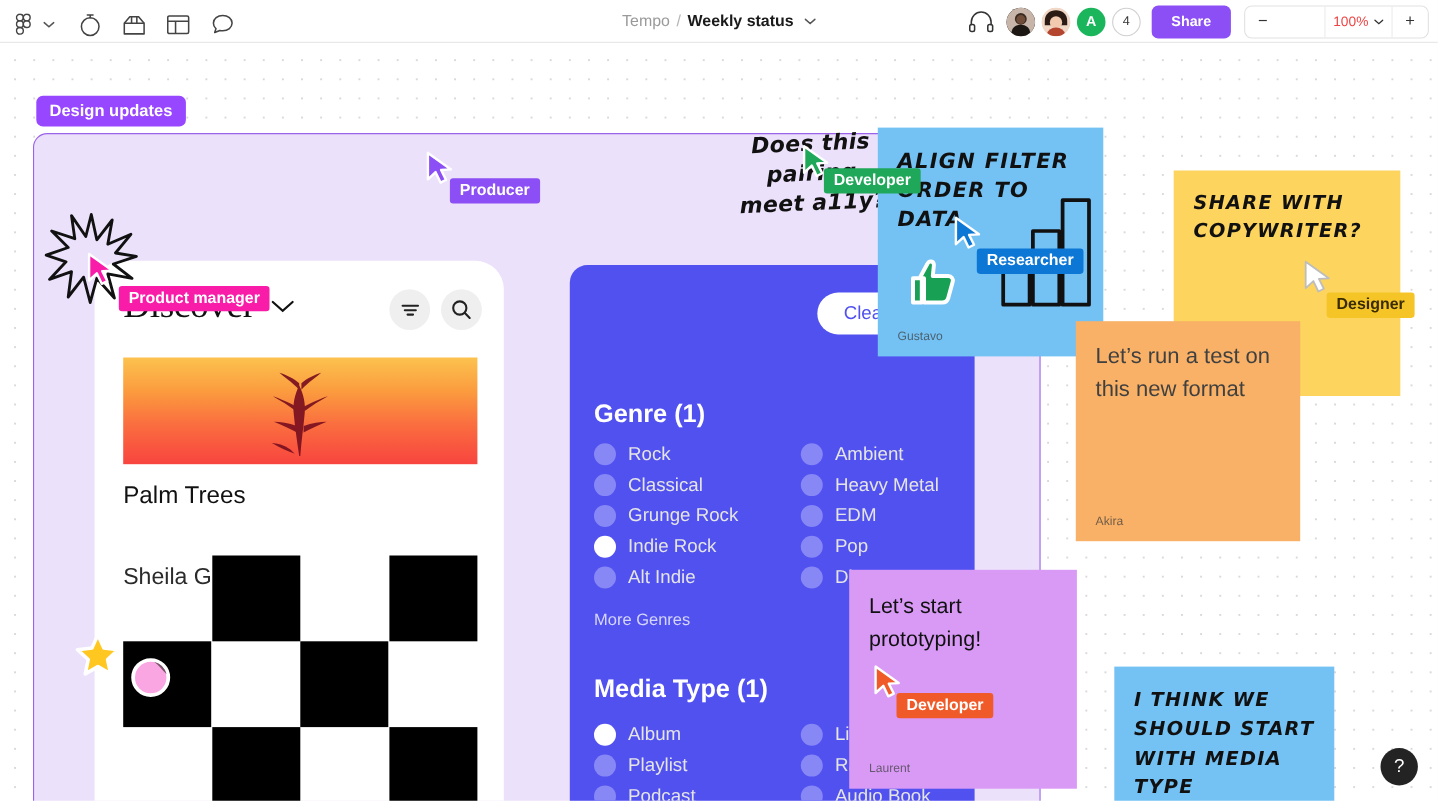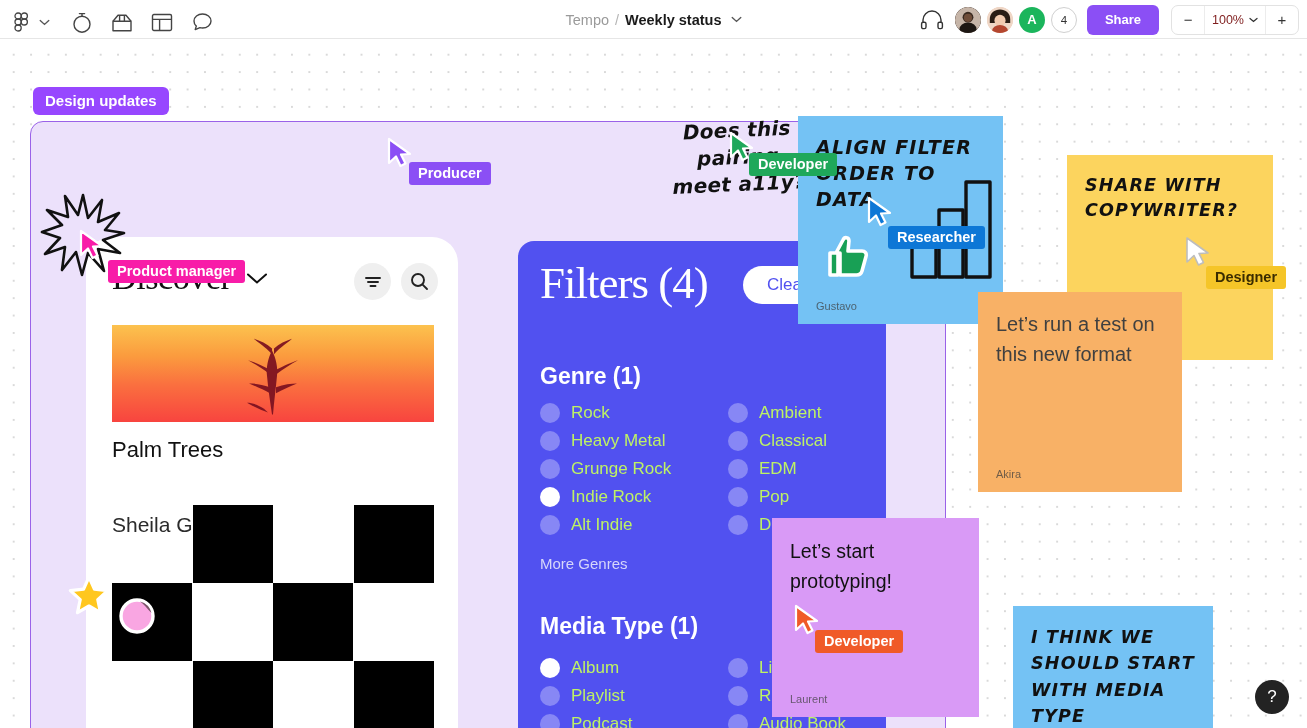--- a/index.html
+++ b/index.html
@@ -50,21 +50,21 @@
     background: #8b4ff5; color: #fff; font-size: 13px; font-weight: 700;
     padding: 0 18px; height: 30px; border-radius: 6px;
     display: flex; align-items: center; cursor: pointer; margin-right: 12px;
   }
   .zoomgrp {
     display:flex; align-items:center; height:30px;
     border:1px solid #e2e2e2; border-radius:7px; overflow:hidden;
   }
   .zbtn { width:32px; height:28px; display:flex;align-items:center;justify-content:center; cursor:pointer; color:#333; font-size:15px;}
   .zval { display:flex; align-items:center; gap:5px; padding:0 7px; height:28px;
-          border-left:1px solid #ececec; border-right:1px solid #ececec; font-size:12.5px; color:#7f1d1d; cursor:pointer;}
+          border-left:1px solid #ececec; border-right:1px solid #ececec; font-size:12.5px; color:#ef4444; cursor:pointer;margin-left:40px;}
 
   
   .canvas {
     position: absolute; top: 39px; left: 0;
     width: 1307px; height: 689px;
     background-color: #ffffff;
     background-image: radial-gradient(circle, #d9d9d9 1px, transparent 1.1px);
     background-size: 17.4px 17.4px;
     background-position: 5px 7px;
     overflow: hidden;
@@ -124,21 +124,21 @@
   .f-title { position:absolute; left:22px; top:16px; font-family:"Liberation Serif", serif;
              font-size:45px; color:#fff; letter-spacing:-1px;}
   .f-clear { position:absolute; left:225px; top:25px; background:#fff; color:#5151f0;
              font-size:17px; height:38px; padding:0 24px; border-radius:19px;
              display:flex;align-items:center; cursor:pointer;}
   .f-sec-title { position:absolute; font-size:23px; font-weight:700; color:#fff;}
   .f-grid { position:absolute; display:grid; grid-template-columns: 188px 188px; row-gap: 5px;}
   .f-opt { display:flex; align-items:center; gap:11px; cursor:pointer; height:23px;}
   .f-radio { width:20px;height:20px;border-radius:50%;background:#8787f5; flex:none;}
   .f-radio.on { background:#ffffff; }
-  .f-lbl { font-size:17px; color:#bef264; white-space:nowrap;}
+  .f-lbl { font-size:17px; color:#e5e5e5; white-space:nowrap;}
   .f-more { position:absolute; font-size:15px; color:#d6d6fa; cursor:pointer;}
 
   
   .note { position:absolute; padding:18px 18px 0 18px; z-index:12; cursor:pointer;}
   .note .txt { line-height:1.32; }
   .note .author { position:absolute; left:18px; bottom:12px; font-size:11px; color:#3c3c3c; opacity:.72;}
   .hand { font-family:"DejaVu Sans", sans-serif; font-style:italic; font-weight:700; letter-spacing:1.2px;}
 
   .note-blue1 { left:798px; top:77px; width:205px; height:208px; background:#74c2f4;}
   .note-blue1 .txt { font-size:19px; line-height:1.38; color:#111;}
@@ -342,40 +342,39 @@
     </svg>
   </div>
   <div class="dot-sticker">
     <svg width="38" height="38" viewBox="0 0 38 38">
       <circle cx="19" cy="19" r="16" fill="#f9a6e2" stroke="#fff" stroke-width="3.4"></circle>
       <path d="M22 4.5 A16 16 0 0 1 33.5 16 C29 11.5 26 7 22 4.5 Z" fill="#7a5468"></path>
     </svg>
   </div>
 
   <div class="filters">
-    <div class="f-title">Filters (4)</div>
     <div class="f-clear">Clear</div>
 
     <div class="f-sec-title" style="left:22px; top:122px;">Genre (1)</div>
     <div class="f-grid" id="genre-grid" style="left:22px; top:160px;">
         <div class="f-opt">
           <span class="f-radio"></span>
           <span class="f-lbl">Rock</span>
         </div>
         <div class="f-opt">
           <span class="f-radio"></span>
           <span class="f-lbl">Ambient</span>
         </div>
         <div class="f-opt">
           <span class="f-radio"></span>
+          <span class="f-lbl">Classical</span>
+        </div>
+        <div class="f-opt">
+          <span class="f-radio"></span>
           <span class="f-lbl">Heavy Metal</span>
-        </div>
-        <div class="f-opt">
-          <span class="f-radio"></span>
-          <span class="f-lbl">Classical</span>
         </div>
         <div class="f-opt">
           <span class="f-radio"></span>
           <span class="f-lbl">Grunge Rock</span>
         </div>
         <div class="f-opt">
           <span class="f-radio"></span>
           <span class="f-lbl">EDM</span>
         </div>
         <div class="f-opt">

